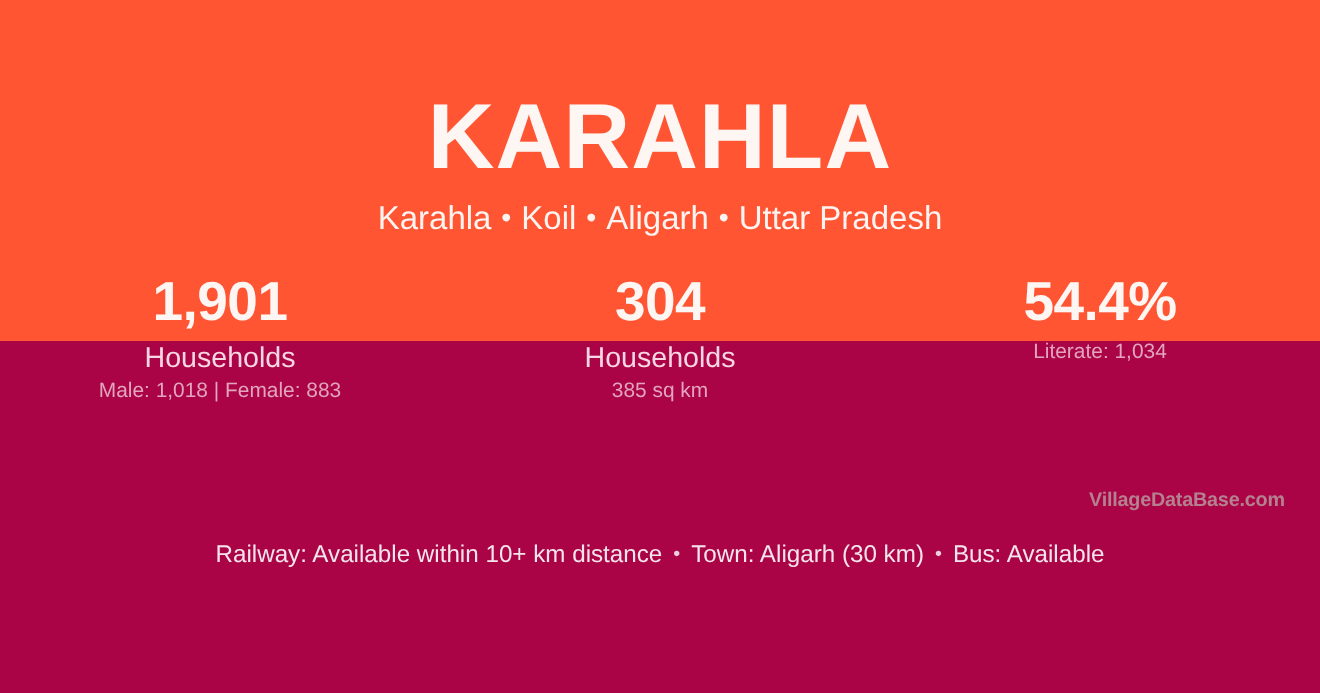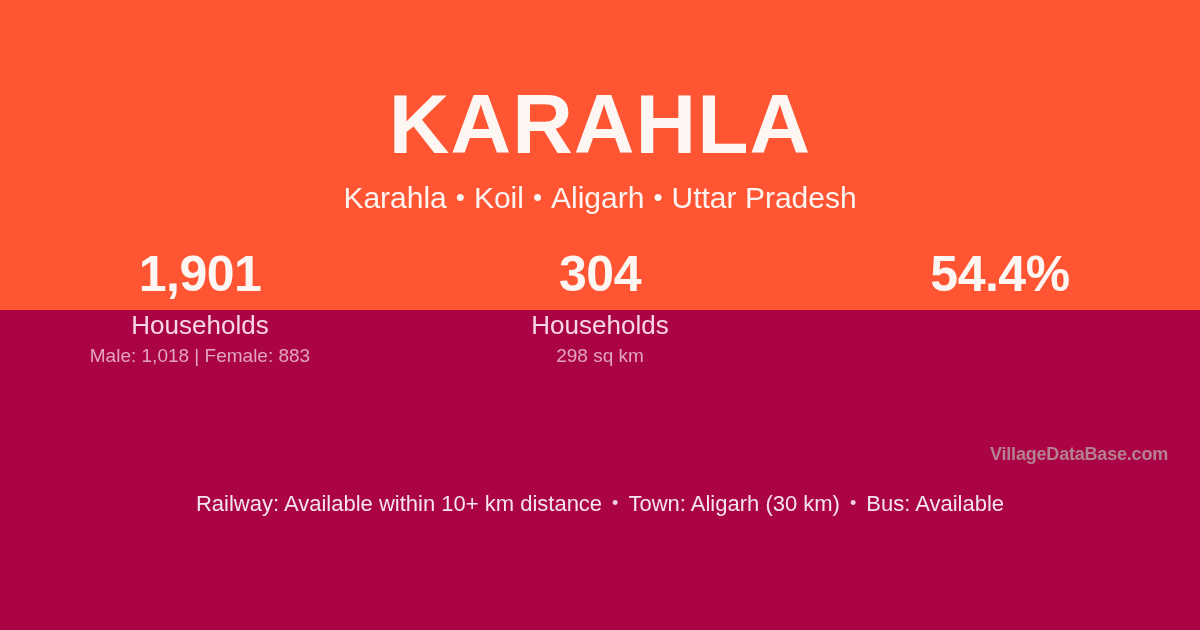--- a/index.html
+++ b/index.html
@@ -157,25 +157,26 @@
 
     <div class="stat">
       <div class="stat-value">1,901</div>
       <div class="stat-label">Households</div>
       <div class="stat-detail">Male: 1,018 | Female: 883</div>
     </div>
 
     <div class="stat">
       <div class="stat-value">304</div>
       <div class="stat-label">Households</div>
-      <div class="stat-detail">298 sq km</div>
+      <div class="stat-detail">385 sq km</div>
     </div>
 
     <div class="stat">
       <div class="stat-value">54.4%</div>
+      <div class="stat-detail">Literate: 1,034</div>
     </div>
 
   </div>
 
   <div class="facilities">
     <span>Railway: Available within 10+ km distance</span><span class="sep">•</span><span>Town: Aligarh (30 km)</span><span class="sep">•</span><span>Bus: Available</span>
   </div>
 
   <div class="watermark">VillageDataBase.com</div>
 

